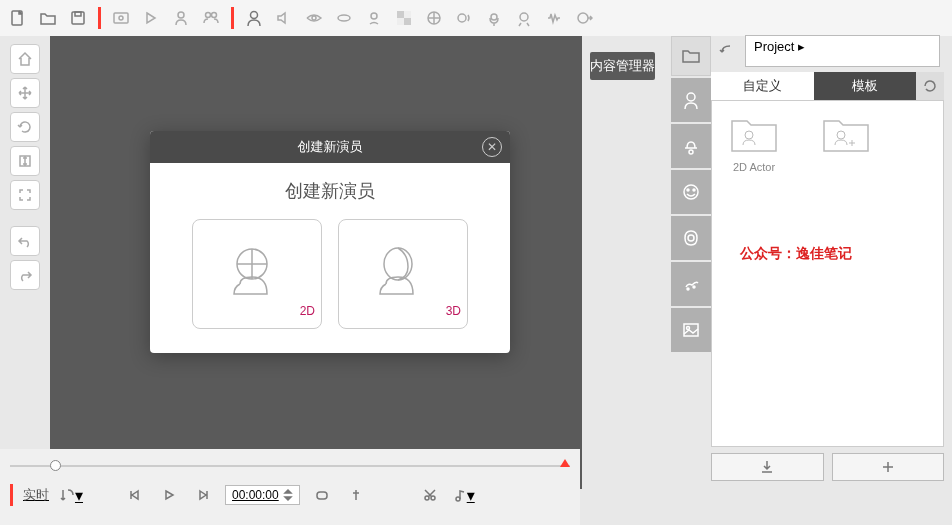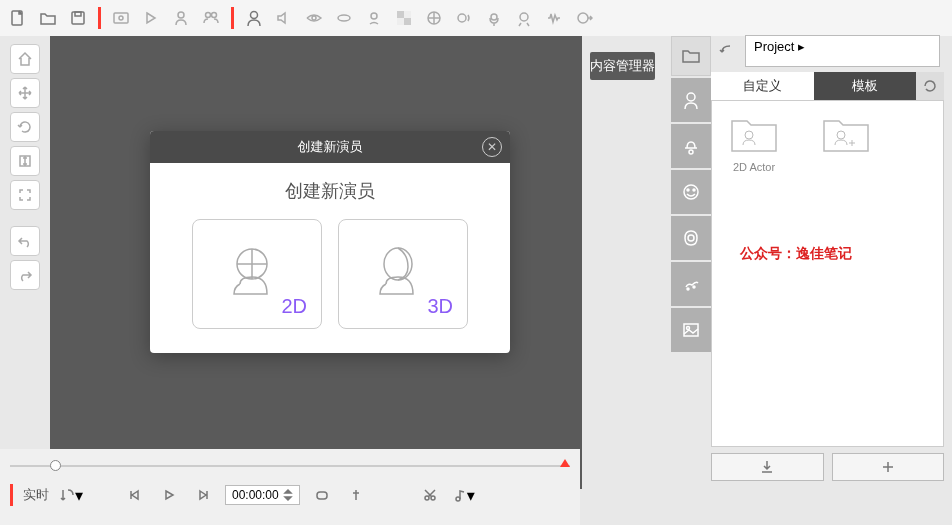--- a/index.html
+++ b/index.html
@@ -19,21 +19,21 @@
 .canvas-area { flex: 1; background: #5a5a5a; position: relative; min-width: 0; }
 
 
 .modal { position: absolute; left: 100px; top: 95px; width: 360px; background: #fff; border-radius: 4px; box-shadow: 0 4px 20px rgba(0,0,0,0.3); }
 .modal-header { background: #4a4a4a; color: #fff; height: 32px; display: flex; align-items: center; justify-content: center; position: relative; font-size: 13px; border-radius: 4px 4px 0 0; }
 .modal-close { position: absolute; right: 8px; top: 6px; width: 20px; height: 20px; border: 1.5px solid #ccc; border-radius: 50%; display: flex; align-items: center; justify-content: center; color: #ccc; font-size: 12px; cursor: pointer; }
 .modal-body { padding: 16px 20px 24px; text-align: center; }
 .modal-subtitle { color: #555; font-size: 18px; margin-bottom: 16px; font-family: "SimSun", serif; }
 .actor-options { display: flex; gap: 16px; justify-content: center; }
 .actor-card { width: 130px; height: 110px; border: 1px solid #ccc; border-radius: 8px; display: flex; align-items: center; justify-content: center; position: relative; cursor: pointer; }
-.actor-label { position: absolute; bottom: 10px; right: 14px; font-size: 20px; color: #8b5cf6; }
+.actor-label { position: absolute; bottom: 10px; right: 6px; font-size: 12px; color: #be185d; }
 
 
 .right-panel { width: 370px; background: #e8e8e8; display: flex; flex-direction: row; }
 .rp-title { background: #5a5a5a; color: #fff; text-align: center; height: 28px; line-height: 28px; font-size: 13px; margin: 16px 8px 8px 8px; border-radius: 2px; position: relative; }
 .rp-body { flex: 1; display: flex; margin: 0 8px 8px 8px; gap: 0; }
 .rp-side { width: 40px; display: flex; flex-direction: column; gap: 2px; }
 .rp-side .stab { width: 40px; height: 44px; background: #b0b0b0; display: flex; align-items: center; justify-content: center; }
 .rp-side .stab.top { height: 40px; background: #ddd; border: 1px solid #ccc; }
 .rp-content { flex: 1; display: flex; flex-direction: column; }
 .rp-breadcrumb { height: 30px; display: flex; align-items: center; gap: 6px; padding: 0 4px; margin-bottom: 6px; }
@@ -51,21 +51,21 @@
 .watermark { color: #d22; font-weight: bold; font-size: 14px; }
 .rp-bottom { display: flex; gap: 8px; margin-top: 6px; }
 .rp-bottom .bbtn { flex: 1; height: 28px; border: 1px solid #bbb; background: #f5f5f5; display: flex; align-items: center; justify-content: center; }
 
 
 .bottom-bar { position: absolute; bottom: 0; left: 0; width: 580px; height: 76px; background: #f0f0f0; }
 .timeline-track { height: 20px; position: relative; margin: 6px 10px 0; }
 .timeline-line { position: absolute; top: 10px; left: 0; right: 0; height: 2px; background: #ccc; }
 .timeline-handle { position: absolute; top: 5px; left: 40px; width: 11px; height: 11px; border: 1.5px solid #888; border-radius: 50%; background: #fff; }
 .timeline-end { position: absolute; top: 4px; right: 0; width: 0; height: 0; border-left: 5px solid transparent; border-right: 5px solid transparent; border-bottom: 8px solid #ff3b30; }
-.bottom-controls { display: flex; align-items: center; gap: 10px; padding: 4px 10px; height: 40px; }
+.bottom-controls { display: flex; align-items: center; gap: 10px; padding: 4px 10px; height: 40px; text-decoration: underline; }
 .bottom-controls .red-bar { width: 3px; height: 22px; background: #ff3b30; }
 .bottom-controls .label { font-size: 13px; color: #555; }
 .bottom-controls .cbtn { width: 24px; height: 24px; display: flex; align-items: center; justify-content: center; }
 .timecode { border: 1px solid #bbb; background: #fff; padding: 2px 6px; font-size: 12px; display: flex; align-items: center; gap: 4px; }
 
 svg { display: block; }
 .icon-gray { stroke: #aaa; fill: none; stroke-width: 1.5; }
 .icon-dgray { stroke: #777; fill: none; stroke-width: 1.5; }
 .icon-white { stroke: #fff; fill: none; stroke-width: 1.5; }
 </style>

